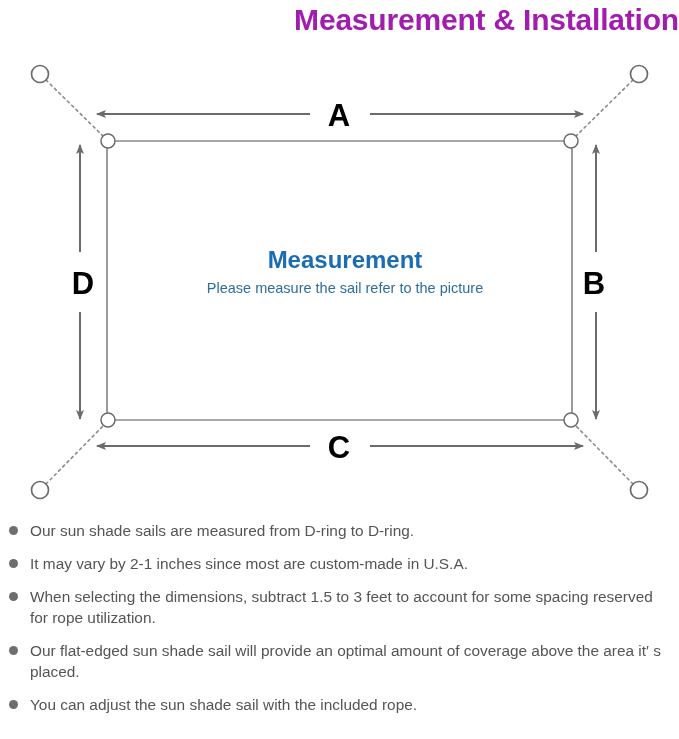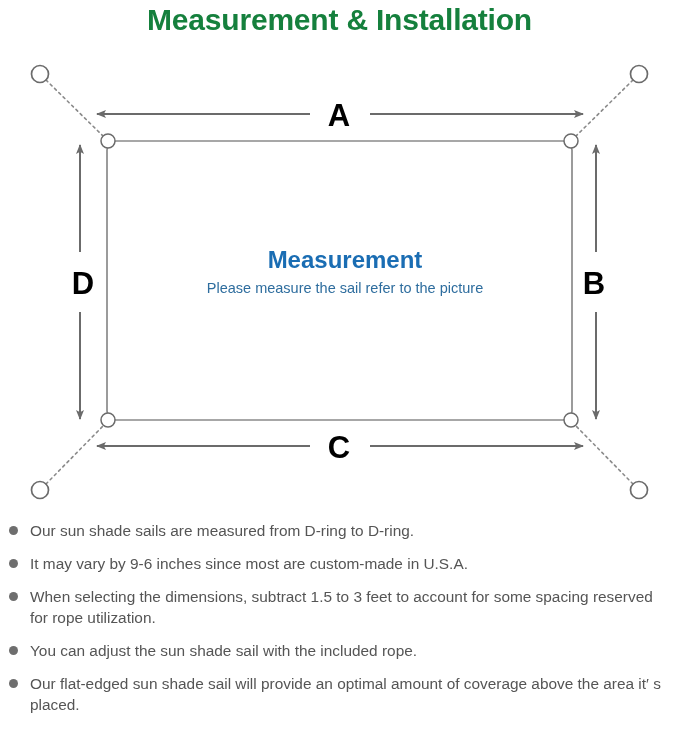--- a/index.html
+++ b/index.html
@@ -12,24 +12,24 @@
     height: 739px;
     position: relative;
     font-family: "Liberation Sans", sans-serif;
     overflow: hidden;
   }
   #page-title {
     position: absolute;
     left: 0;
     top: 0;
     width: 679px;
-    text-align: center;
+    text-align: right;
     font-size: 30px;
     font-weight: bold;
-    color: #15803d;
+    color: #a21caf;
     letter-spacing: -0.2px;
     line-height: 40px;
     font-family: "Liberation Sans", sans-serif;
   }
   #diagram-wrap {
     position: absolute;
     left: 0;
     top: 44px;
     width: 679px;
     height: 470px;
@@ -139,27 +139,27 @@
   </svg>
 </div>
 
 <ul id="notes-list">
   <li class="note-item">
     <span class="note-bullet"></span>
     <span>Our sun shade sails are measured from D-ring to D-ring.</span>
   </li>
   <li class="note-item">
     <span class="note-bullet"></span>
-    <span>It may vary by 9-6 inches since most are custom-made in U.S.A.</span>
+    <span>It may vary by 2-1 inches since most are custom-made in U.S.A.</span>
   </li>
   <li class="note-item">
     <span class="note-bullet"></span>
     <span>When selecting the dimensions, subtract 1.5 to 3 feet to account for some spacing reserved for rope utilization.</span>
   </li>
   <li class="note-item">
     <span class="note-bullet"></span>
-    <span>You can adjust the sun shade sail with the included rope.</span>
+    <span>Our flat-edged sun shade sail will provide an optimal amount of coverage above the area it′ s placed.</span>
   </li>
   <li class="note-item">
     <span class="note-bullet"></span>
-    <span>Our flat-edged sun shade sail will provide an optimal amount of coverage above the area it′ s placed.</span>
+    <span>You can adjust the sun shade sail with the included rope.</span>
   </li>
 </ul>
 
 </body></html>

